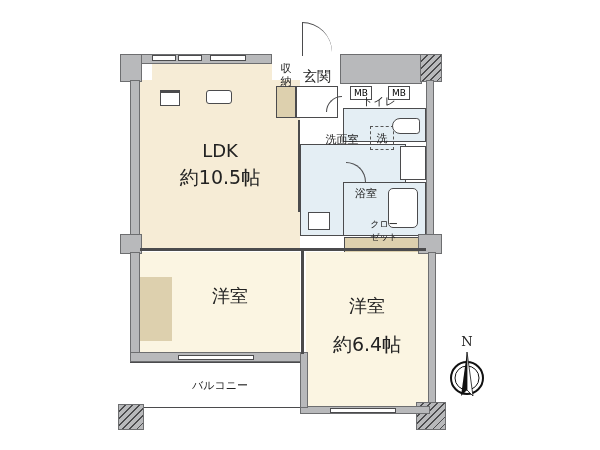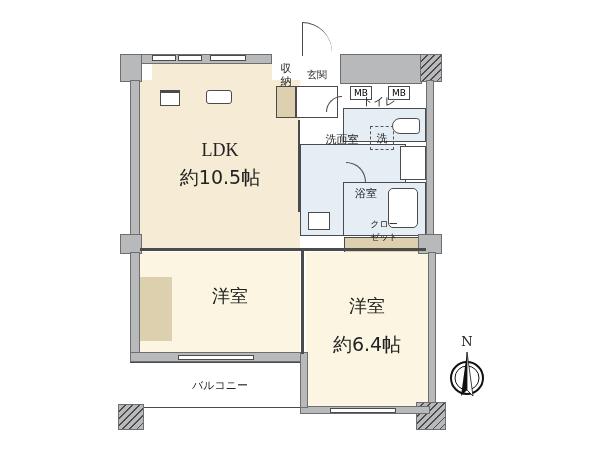--- a/index.html
+++ b/index.html
@@ -7,21 +7,21 @@
            font-family:"DejaVu Sans", "Liberation Sans", sans-serif; }
     .abs { position:absolute; box-sizing:border-box; }
     .wall { background:#b8b9bb; border:1px solid #6d6e70; }
     .room-ldk { background:#f6ecd6; }
     .room-western { background:#fbf5e2; }
     .room-wet { background:#e4eef4; }
     .room-storage { background:#ddd0ae; }
     .room-entry { background:#ffffff; }
     .line { background:#4b4b4d; }
     .label { position:absolute; color:#222; white-space:nowrap; text-align:center; }
-    .room-name { font-size:18px;font-family:Liberation Serif, serif; }
+    .room-name { font-size:18px; }
     .room-size { font-size:19px; }
     .small { font-size:11px; }
     .tiny { font-size:9px; }
     .window { position:absolute; background:#fff; border:1px solid #4b4b4d; box-sizing:border-box; }
     .hatch { background:repeating-linear-gradient(135deg, #b8b9bb 0 4px, #4b4b4d 4px 5px); }
     .outline { border:1px solid #4b4b4d; box-sizing:border-box;margin-top:24px; }
   </style>
 </head>
 <body>
 
@@ -80,21 +80,21 @@
 
   <div class="abs outline" style="left:392px;top:94px;width:28px;height:16px;border-radius:10px 4px 4px 10px;background:#fff;"></div>
 
   <div class="abs outline" style="left:308px;top:188px;width:22px;height:18px;background:#fff;"></div>
 
   <div class="abs outline" style="left:388px;top:164px;width:30px;height:40px;border-radius:5px;background:#fff;"></div>
 
   <div class="label small" style="left:277px;top:62px;width:18px;line-height:13px;white-space:normal;">
     <span>収納</span>
   </div>
-  <div class="label" style="left:296px;top:68px;width:42px;font-size:10px;">玄関</div>
+  <div class="label" style="left:296px;top:68px;width:42px;font-size:14px;">玄関</div>
   <div class="label small" style="left:359px;top:94px;width:40px;">トイレ</div>
   <div class="label small" style="left:302px;top:132px;width:60px;padding-left:10px;">洗面室</div>
   <div class="label small" style="left:370px;top:131px;width:24px;">洗</div>
   <div class="label small" style="left:346px;top:186px;width:40px;text-align:center;">浴室</div>
   <div class="label tiny" style="left:344px;top:218px;width:80px;">クロー</div>
   <div class="label tiny" style="left:344px;top:231px;width:80px;">ゼット</div>
 
   <div class="label room-name" style="left:180px;top:140px;width:80px;">LDK</div>
   <div class="label room-size" style="left:170px;top:165px;width:100px;">約10.5帖</div>
   <div class="label room-name" style="left:190px;top:284px;width:80px;">洋室</div>

